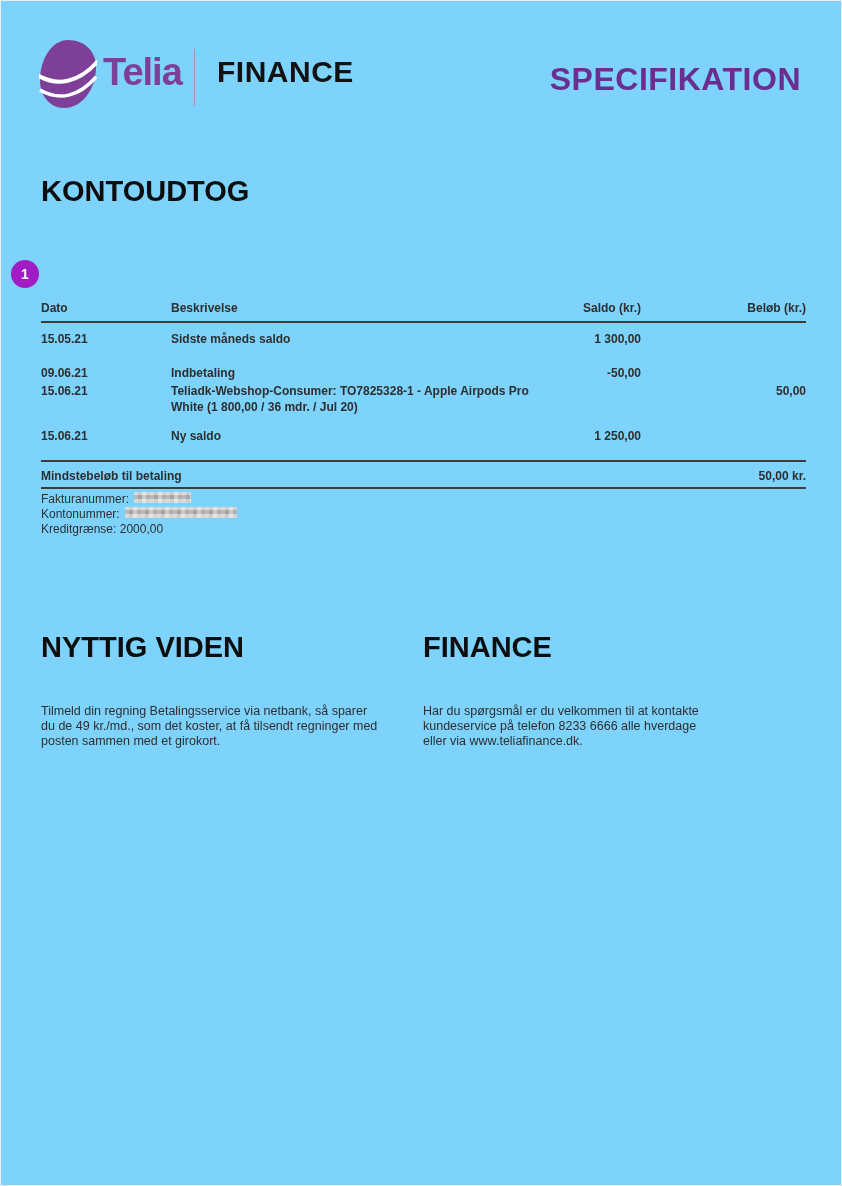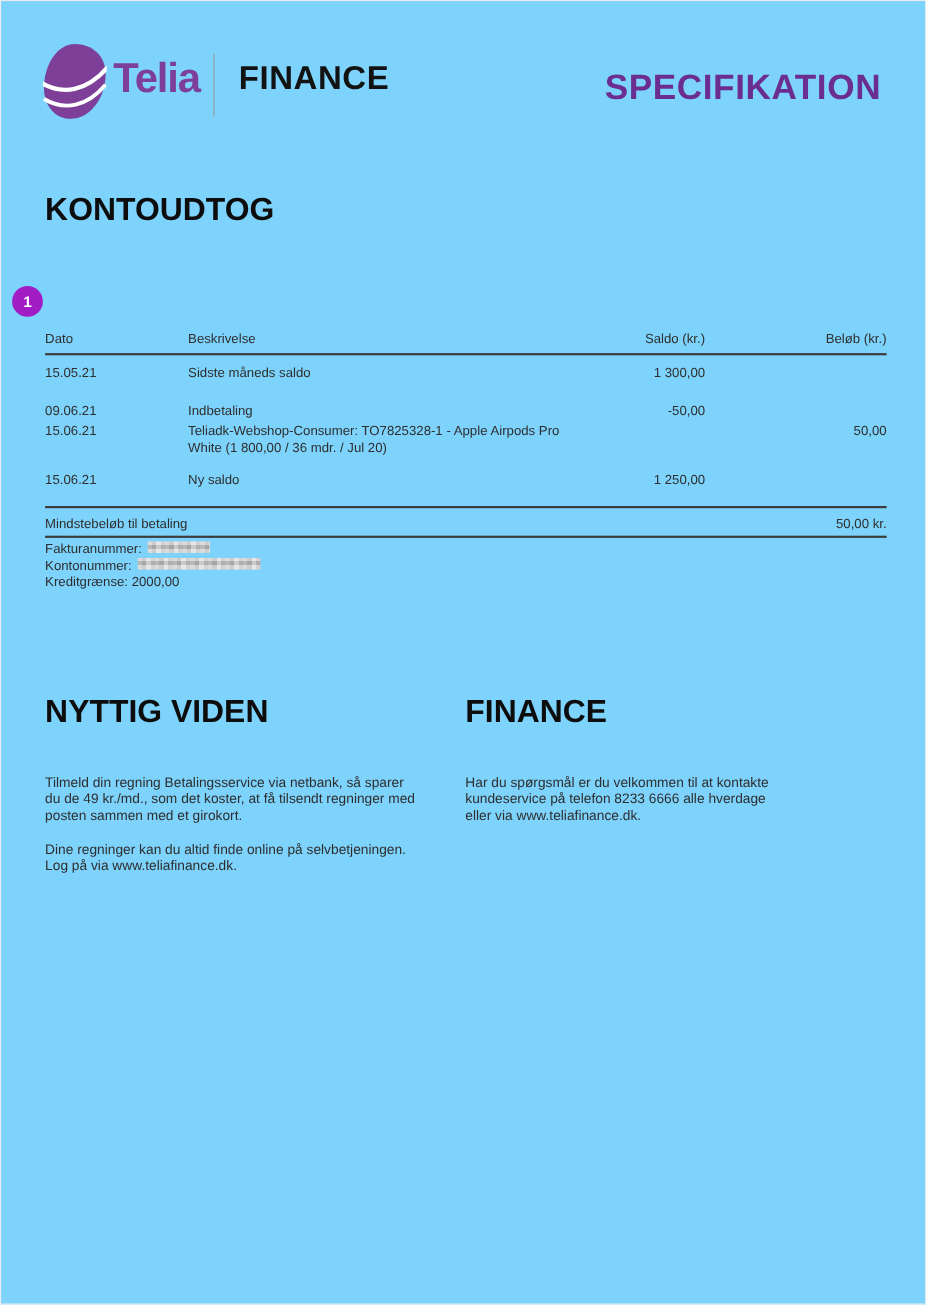--- a/index.html
+++ b/index.html
@@ -45,21 +45,21 @@
   
   .annotation-badge {
     position: absolute; left: 10px; top: 259px;
     width: 28px; height: 28px; border-radius: 50%;
     background: #a21cc6; color: #ffffff;
     font-size: 14px; font-weight: bold;
     display: flex; align-items: center; justify-content: center;
   }
 
   
-  .stmt { position: absolute; left: 40px; top: 296px; width: 765px; font-size: 12px; }
+  .stmt { position: absolute; left: 40px; top: 296px; width: 765px; font-size: 12px; font-weight: bold; }
   .trow { display: flex; align-items: flex-start; }
   .c-date  { width: 130px; flex: 0 0 130px; }
   .c-desc  { flex: 1 1 auto; min-width: 0; }
   .c-desc div { white-space: nowrap; }
   .c-saldo { width: 110px; flex: 0 0 110px; text-align: right; }
   .c-belob { width: 165px; flex: 0 0 165px; text-align: right; }
   .thead { padding: 4px 0 6px 0; border-bottom: 2px solid #3c3c3c; color: #2e2e2e; }
   .r { line-height: 16px; }
   .r1 { margin-top: 8px; }
   .r2 { margin-top: 18px; }
@@ -182,24 +182,20 @@
   </div>
 
   <div class="nyttig">
     <div class="section-title">NYTTIG VIDEN</div>
     <div class="section-body">
       <div class="para">
         <div>Tilmeld din regning Betalingsservice via netbank, så sparer</div>
         <div>du de 49 kr./md., som det koster, at få tilsendt regninger med</div>
         <div>posten sammen med et girokort.</div>
       </div>
-      <div class="para">
-        <div>Dine regninger kan du altid finde online på selvbetjeningen.</div>
-        <div>Log på via www.teliafinance.dk.</div>
-      </div>
     </div>
   </div>
 
   <div class="kontakt">
     <div class="section-title">FINANCE</div>
     <div class="section-body">
       <div class="para">
         <div>Har du spørgsmål er du velkommen til at kontakte</div>
         <div>kundeservice på telefon 8233 6666 alle hverdage</div>
         <div>eller via www.teliafinance.dk.</div>

